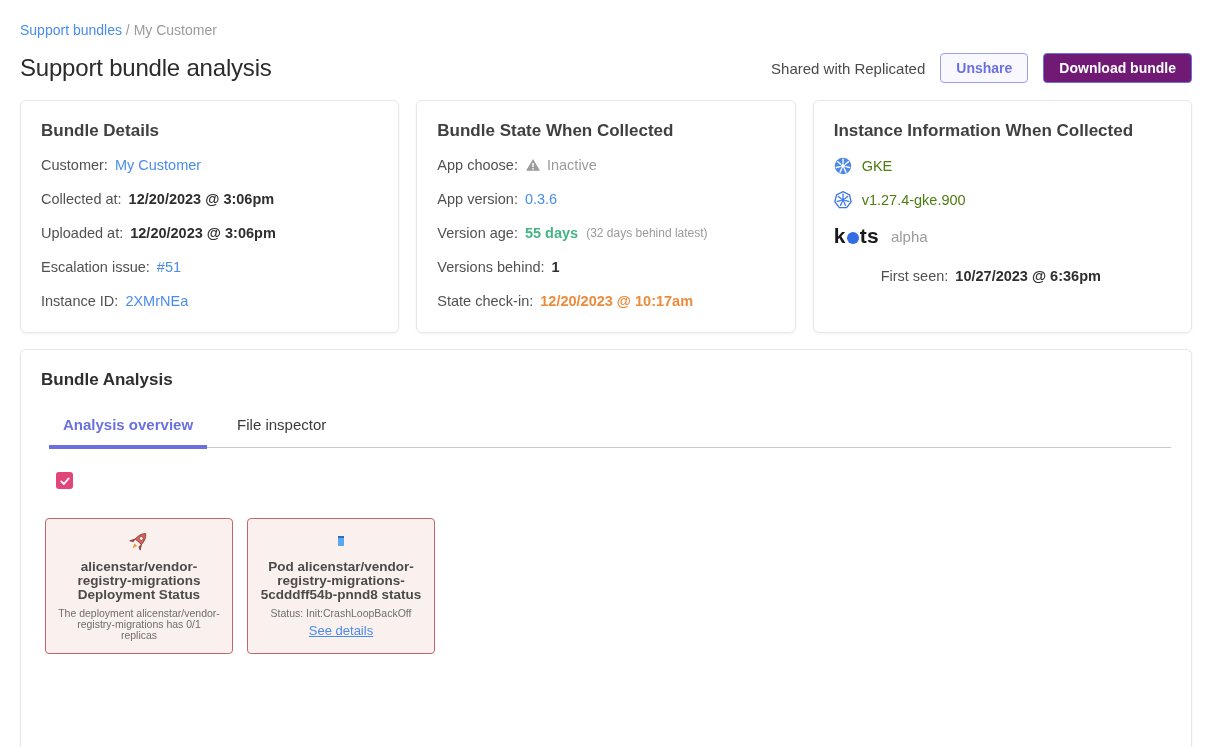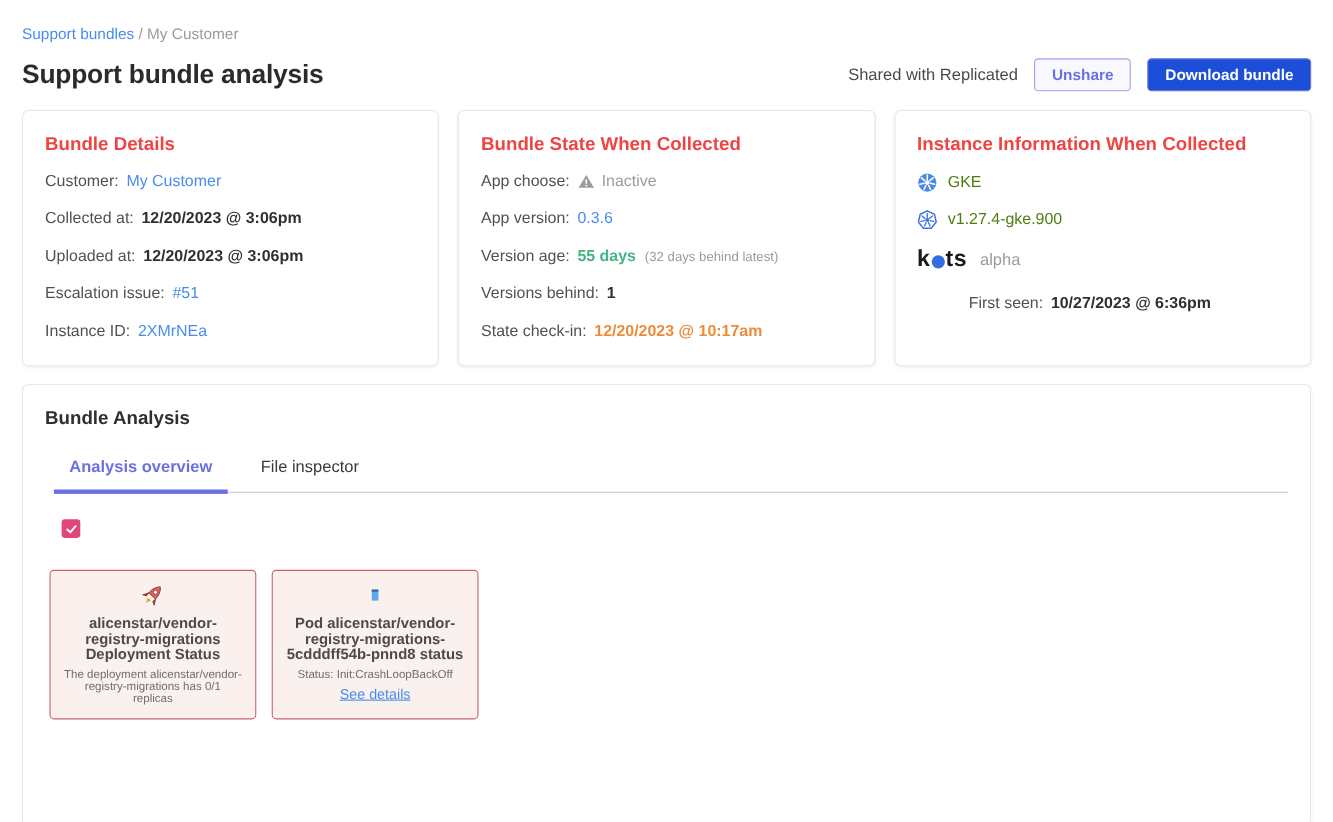--- a/index.html
+++ b/index.html
@@ -11,39 +11,39 @@
     position: relative;
   }
   .page { padding: 22px 20px 0 20px; }
 
   
   .breadcrumb { font-size: 14px; color: #9b9b9b; }
   .breadcrumb a { color: #4a8ced; text-decoration: none; font-weight: 500; cursor: pointer; }
 
   
   .header-row { display: flex; align-items: center; justify-content: space-between; margin-top: 15px; }
-  h1 { font-size: 24px; font-weight: 700; color: #2b2b2b; letter-spacing: -0.2px; }
+  h1 { font-size: 24px; font-weight: 400; color: #2b2b2b; letter-spacing: -0.2px; }
   .header-actions { display: flex; align-items: center; gap: 15px; }
   .shared-text { font-size: 15px; color: #4a4a4a; }
   .btn { font-family: "Liberation Sans", sans-serif; font-size: 14px; font-weight: 700; border-radius: 4px; padding: 6px 15px; cursor: pointer; }
   .btn-outline { background: #f8f8fe; color: #6a70e0; border: 1px solid #9ba0ec; }
-  .btn-solid { background: #1d4ed8; color: #ffffff; border: 1px solid #6a70e0; }
+  .btn-solid { background: #701a75; color: #ffffff; border: 1px solid #6a70e0; }
 
   
   .cards-row { display: flex; gap: 17px; margin-top: 17px; }
   .card {
     flex: 1 1 0;
     background: #fff;
     border: 1px solid #e7e7e7;
     border-radius: 6px;
     box-shadow: 0 1px 3px rgba(0,0,0,0.05);
     padding: 20px;
     min-height: 233px;
   }
-  .card h2 { font-size: 17px; font-weight: 700; color: #ef4444; margin-bottom: 3px; }
+  .card h2 { font-size: 17px; font-weight: 700; color: #404040; margin-bottom: 3px; }
   .row { margin-top: 14px; font-size: 14.5px; color: #515151; line-height: 20px; display: flex; align-items: center; flex-wrap: wrap; }
   .row .lbl { margin-right: 7px; }
   .val-link { color: #4a8ced; text-decoration: none; cursor: pointer; font-weight: 500; }
   .val-bold { color: #2f2f2f; font-weight: 700; }
   .val-muted { color: #9b9b9b; }
   .val-green { color: #43b585; font-weight: 600; }
   .val-orange { color: #ed8b3b; font-weight: 600; }
   .suffix { color: #9b9b9b; font-size: 12px; margin-left: 8px; }
   .warn-icon { display: inline-flex; margin-right: 6px; }
 

